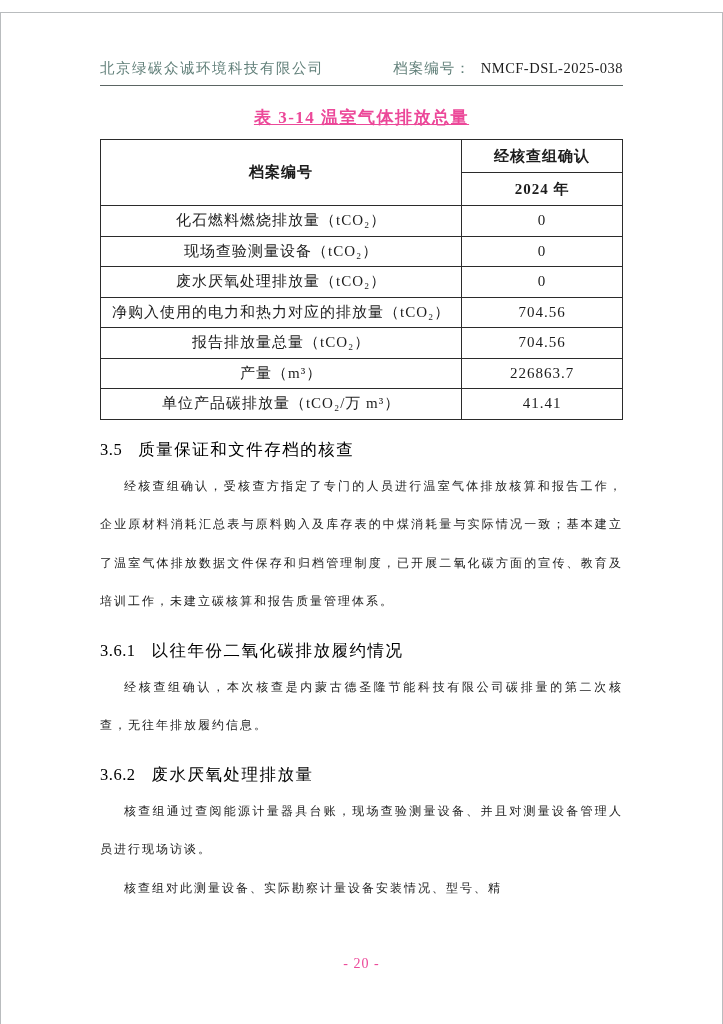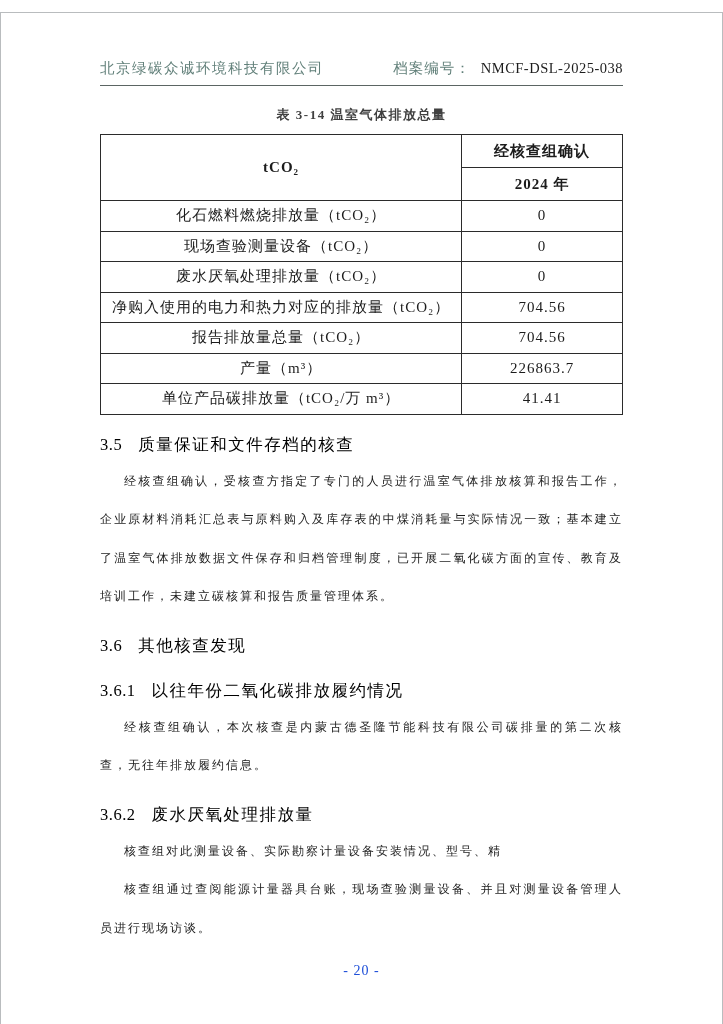--- a/index.html
+++ b/index.html
@@ -29,23 +29,24 @@
   }
   .company { color: #62807a; letter-spacing: 1.5px; }
   .archive { color: #62807a; letter-spacing: 1px; white-space: nowrap; }
   .archive .num { color: #1d1d1d; letter-spacing: 0.5px; margin-left: 10px; }
 
   
   .tbl-caption {
     margin: 20px 0 10px 0;
     text-align: center;
     font-weight: bold;
-    font-size: 13px;
+    font-size: 17px;
     letter-spacing: 1.5px;
-    color: #404040;
+    color: #ec4899;
+    text-decoration: underline;
   }
   table.emissions {
     width: 100%;
     border-collapse: collapse;
     table-layout: fixed;
   }
   table.emissions th, table.emissions td {
     border: 1px solid #2b2b2b;
     text-align: center;
     vertical-align: middle;
@@ -81,26 +82,26 @@
     text-align: justify;
     text-justify: inter-character;
     text-indent: 2em;
     color: #1c1c1c;
   }
 
   
   .doc-footer {
     position: absolute;
     left: 0;
-    bottom: 56px;
+    bottom: 63px;
     width: 100%;
     text-align: center;
     font-size: 14px;
     letter-spacing: 1px;
-    color: #1d4ed8;
+    color: #ec4899;
   }
 </style>
 </head>
 <body>
 
 <div class="page">
   <div class="content">
 
     <div class="doc-header">
       <span class="company">北京绿碳众诚环境科技有限公司</span>
@@ -111,21 +112,21 @@
 
     <div class="tbl-caption">表 3-14 温室气体排放总量</div>
 
     <table class="emissions">
       <colgroup>
         <col class="col-type">
         <col class="col-value">
       </colgroup>
       <tbody>
         <tr class="hdr-row">
-          <th rowspan="2">tCO₂</th>
+          <th rowspan="2">档案编号</th>
           <th>经核查组确认</th>
         </tr>
         <tr class="hdr-row">
           <th>2024 年</th>
         </tr>
 
         <tr class="body-row">
           <td>化石燃料燃烧排放量（tCO₂）</td>
           <td class="val">0</td>
         </tr>
@@ -156,37 +157,32 @@
       </tbody>
     </table>
 
     <div>
       <div class="sec-heading">
         <span class="sec-num">3.5</span><span>质量保证和文件存档的核查</span>
       </div>
       <p class="para">经核查组确认，受核查方指定了专门的人员进行温室气体排放核算和报告工作，企业原材料消耗汇总表与原料购入及库存表的中煤消耗量与实际情况一致；基本建立了温室气体排放数据文件保存和归档管理制度，已开展二氧化碳方面的宣传、教育及培训工作，未建立碳核算和报告质量管理体系。</p>
     </div>
 
-    <div>
-      <div class="sec-heading">
-        <span class="sec-num">3.6</span><span>其他核查发现</span>
-      </div>
-    </div>
 
     <div>
       <div class="sec-heading">
         <span class="sec-num">3.6.1</span><span>以往年份二氧化碳排放履约情况</span>
       </div>
       <p class="para">经核查组确认，本次核查是内蒙古德圣隆节能科技有限公司碳排量的第二次核查，无往年排放履约信息。</p>
     </div>
 
     <div>
       <div class="sec-heading">
         <span class="sec-num">3.6.2</span><span>废水厌氧处理排放量</span>
       </div>
+      <p class="para">核查组通过查阅能源计量器具台账，现场查验测量设备、并且对测量设备管理人员进行现场访谈。</p>
       <p class="para">核查组对此测量设备、实际勘察计量设备安装情况、型号、精</p>
-      <p class="para">核查组通过查阅能源计量器具台账，现场查验测量设备、并且对测量设备管理人员进行现场访谈。</p>
     </div>
 
   </div>
 
   <div class="doc-footer">- 20 -</div>
 </div>
 
 </body></html>

